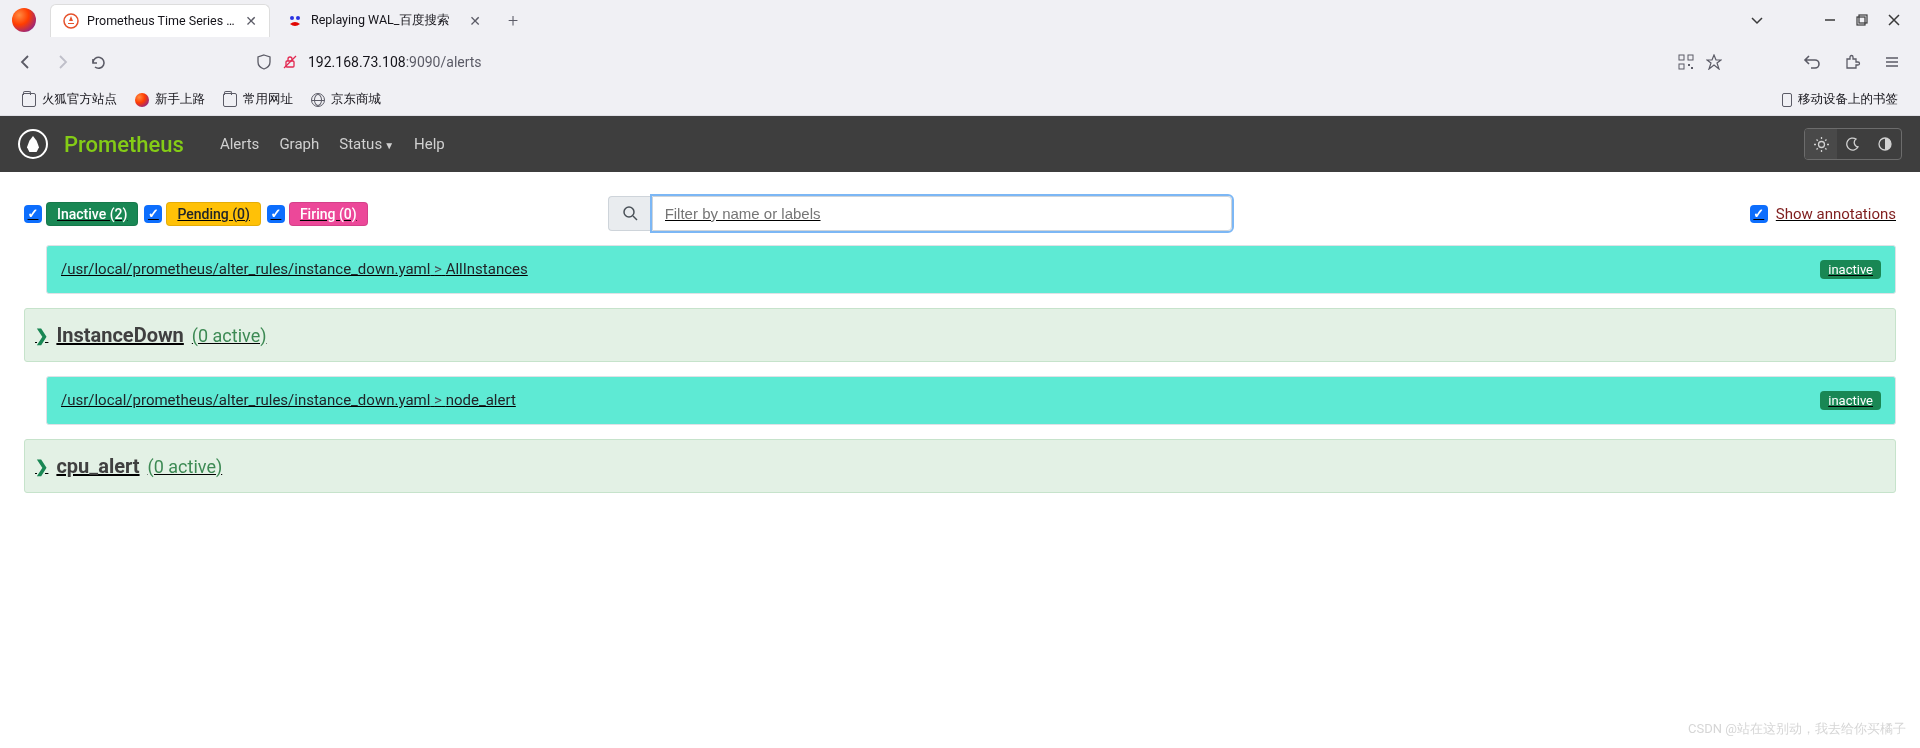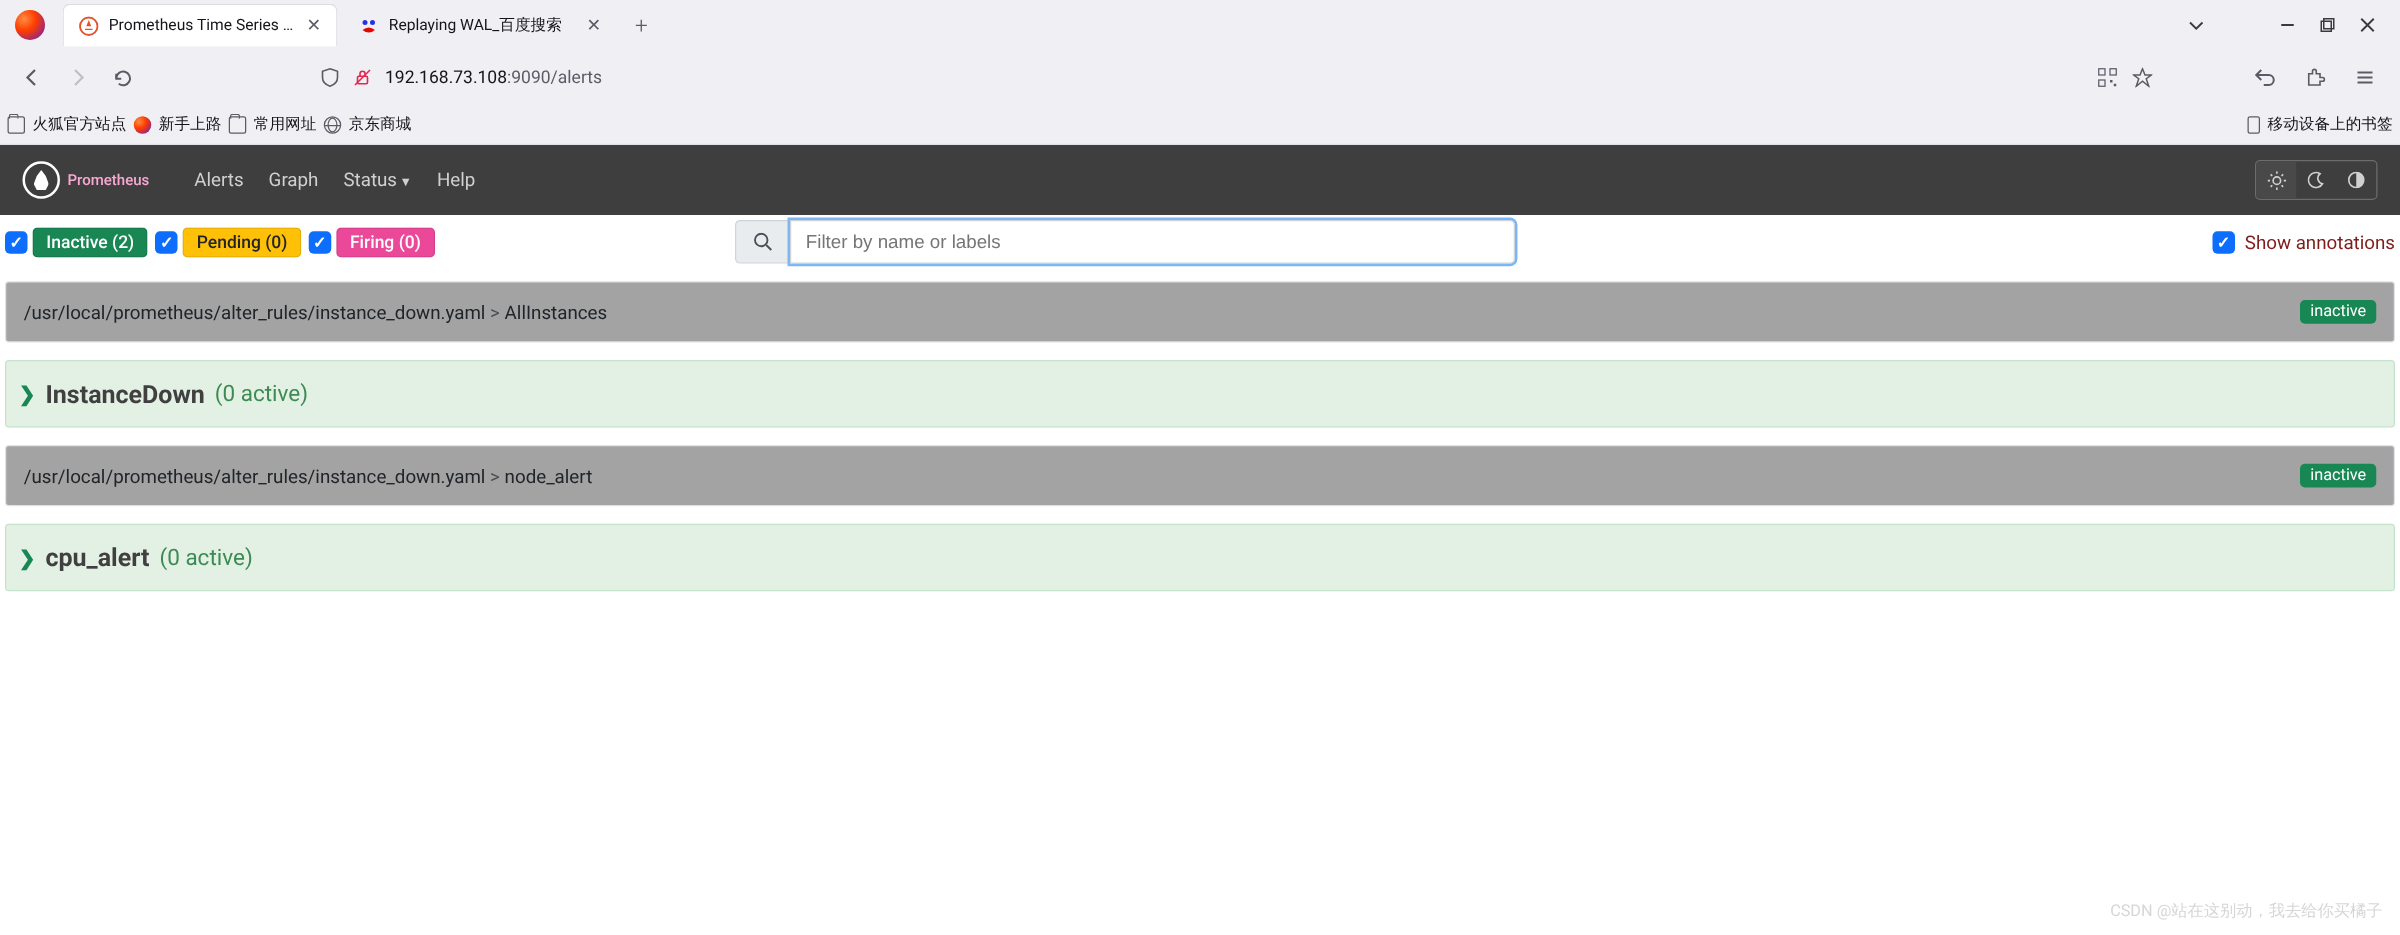--- a/index.html
+++ b/index.html
@@ -22,62 +22,62 @@
     .addr-bar { display: flex; align-items: center; height: 44px; padding: 4px 10px; gap: 4px; }
     .nav-btn { width: 32px; height: 32px; display: flex; align-items: center; justify-content: center; cursor: pointer; color: #5b5b66; border-radius: 4px; }
     .nav-btn.disabled { color: #bfbfc9; cursor: default; }
     .url-box { flex: 1; display: flex; align-items: center; background: #f0f0f4; border-radius: 6px; height: 34px; padding: 0 8px; margin: 0 62px 0 130px; gap: 10px; justify-content: space-between; }
     .url-text { flex: 1; font-size: 14px; color: #5b5b66; }
     .url-text .host { color: #15141a; }
     .url-icons { display: flex; gap: 12px; align-items: center; color: #5b5b66; }
     .toolbar-right { display: flex; gap: 8px; align-items: center; margin-left: auto; color: #5b5b66; padding-right: 2px; }
     .toolbar-right > * { width: 32px; height: 32px; display:flex; align-items:center; justify-content:center; cursor:pointer; }
     
-    .bookmarks-bar { display: flex; align-items: center; height: 32px; padding: 0 6px; gap: 6px; border-bottom: 1px solid #e0e0e6; font-size: 12.5px; }
+    .bookmarks-bar { display: flex; align-items: center; height: 32px; padding: 0 22px; gap: 18px; border-bottom: 1px solid #e0e0e6; font-size: 12.5px; }
     .bm-item { display: flex; align-items: center; gap: 6px; cursor: pointer; color: #15141a; }
     .bm-right { margin-left: auto; }
     .folder-ico { width:14px; height:14px; border:1.2px solid #5b5b66; border-radius:2px; position:relative; }
     .folder-ico::before { content:''; position:absolute; top:-3px; left:0; width:6px; height:3px; border:1.2px solid #5b5b66; border-bottom:none; border-radius:2px 2px 0 0; }
     .globe-ico { width:14px; height:14px; border:1.2px solid #5b5b66; border-radius:50%; position:relative; }
     .globe-ico::before { content:''; position:absolute; left:0; right:0; top:50%; border-top:1.2px solid #5b5b66; }
     .globe-ico::after { content:''; position:absolute; top:0; bottom:0; left:50%; width:50%; border:1.2px solid #5b5b66; border-radius:50%; transform:translateX(-50%); }
     .mobile-ico { width:10px; height:14px; border:1.2px solid #5b5b66; border-radius:2px; }
     
     
     .prom-nav { background: #3e3e3e; color: #eaeaea; height: 56px; display: flex; align-items: center; padding: 0 18px; gap: 20px; }
-    .prom-logo { display: flex; align-items: center; gap: 6px; font-size: 12px; font-weight: 500; color: #f9a8d4; margin-right: 16px; }
+    .prom-logo { display: flex; align-items: center; gap: 16px; font-size: 22px; font-weight: 500; color: #84cc16; margin-right: 16px; }
     .prom-logo-icon { width: 30px; height: 30px; border: 2px solid #fff; border-radius: 50%; display: flex; align-items: center; justify-content: center; }
     .flame { width: 12px; height: 16px; background: #fff; clip-path: polygon(50% 0%, 80% 30%, 100% 70%, 80% 100%, 20% 100%, 0% 70%, 20% 30%); }
     .prom-nav-link { color: #d0d0d0; font-size: 15px; cursor: pointer; }
     .caret { font-size: 10px; margin-left: 2px; }
     .theme-toggle { margin-left: auto; display: flex; border: 1px solid #6c6c6c; border-radius: 4px; overflow: hidden; }
     .theme-btn { width: 32px; height: 30px; display: flex; align-items: center; justify-content: center; cursor: pointer; color: #d0d0d0; }
     .theme-btn.dim { background: #494949; }
     
     
-    .content { padding: 4px; }
+    .content { padding: 24px; text-decoration: underline; }
     .filter-row { display: flex; align-items: center; gap: 6px; margin-bottom: 14px; }
     .check-wrap { display: flex; align-items: center; gap: 4px; }
     .filter-check { width: 18px; height: 18px; background: #0d6efd; border-radius: 4px; display: flex; align-items: center; justify-content: center; cursor: pointer; }
     .filter-check::after { content: '✓'; color: #fff; font-size: 13px; font-weight: bold; }
     .badge { padding: 3px 10px; border-radius: 4px; color: #fff; font-size: 14px; font-weight: 500; border:1px solid rgba(0,0,0,0.1); }
     .badge-inactive { background: #198754; }
     .badge-pending { background: #ffc107; color: #212529; }
     .badge-firing { background: #ec4899; }
     .badge-inactive-tag { background: #198754; color: #fff; padding: 2px 8px; border-radius: 4px; font-size: 13px; }
     
     .search-group { display: flex; flex: 0 0 auto; margin-left: 234px; }
     .search-addon { background: #e9ecef; border: 1px solid #ced4da; border-right: none; padding: 8px 14px; border-radius: 4px 0 0 4px; color: #495057; display: flex; align-items: center; }
     .search-input { border: 1px solid #ced4da; border-radius: 0 4px 4px 0; padding: 8px 12px; font-size: 15px; width: 580px; outline: 2px solid #7cb7f5; outline-offset: 0; color: #495057; }
     
     .show-ann { margin-left: auto; display: flex; align-items: center; gap: 8px; }
     .show-ann-label { color: #7f1d1d; font-size: 15px; cursor: pointer; }
     
     .rule-group { margin-bottom: 14px; }
-    .rule-header { display: flex; align-items: center; padding: 14px 14px; border: 1px solid #dee2e6; border-radius: 3px; background: #a3a3a3; font-size: 15px; color: #212529; }
+    .rule-header { display: flex; padding: 14px 14px; border: 1px solid #dee2e6; border-radius: 3px; background: #5eead4; font-size: 15px; color: #212529; margin-left: 22px; }
     .rule-header-title { flex: 1; }
     .chevron { color: #495057; }
     
     .rule-item { background: #e3f1e5; border: 1px solid #c6e3cb; border-radius: 3px; padding: 14px 10px; margin-top: 14px; display: flex; align-items: center; gap: 8px; cursor: pointer; }
     .rule-chevron { font-weight: bold; color: #198754; font-size: 16px; }
     .rule-name { font-weight: bold; color: #404040; font-size: 20px; }
     .rule-count { color: #3d8a54; font-size: 18px; }
     
     .watermark { position: fixed; bottom: 10px; right: 14px; color: #d6d6d6; font-size: 13px; }
     

